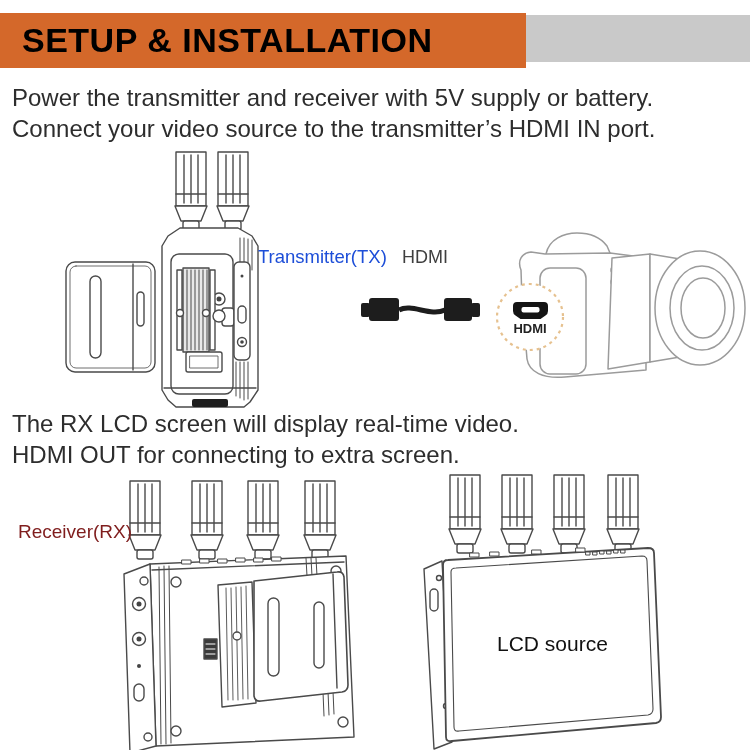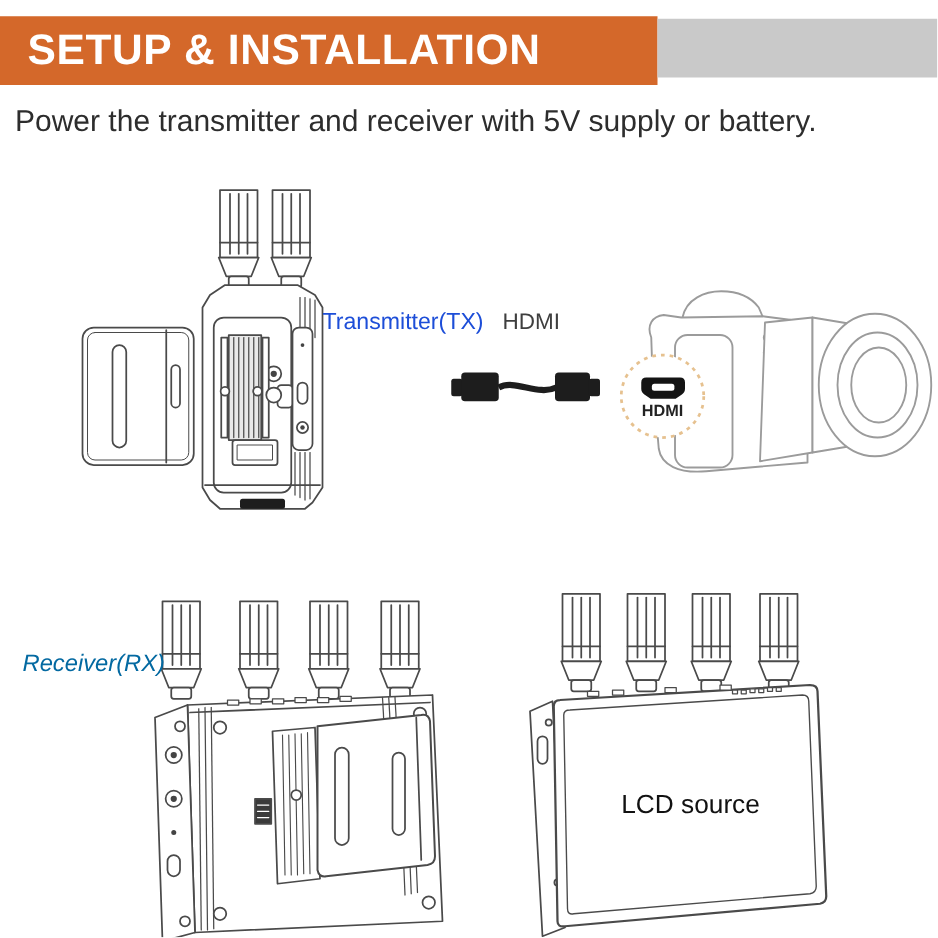--- a/index.html
+++ b/index.html
@@ -1,48 +1,53 @@
 <!DOCTYPE html>
 <html><head>
 <meta charset="utf-8">
 <style>
   html,body{margin:0;padding:0;background:#fff;}
   .page{position:relative;width:750px;height:750px;background:#fff;overflow:hidden;
         font-family:"Liberation Sans", sans-serif;}
   .banner{position:absolute;left:0;top:13px;width:526px;height:55px;background:#D4682A;}
   .banner span{display:block;padding-left:22px;line-height:55px;font-size:34px;font-weight:bold;
-        color:#ffffff;letter-spacing:.5px;white-space:nowrap;}
+        color:#000000;letter-spacing:.5px;white-space:nowrap;}
   .banner-gray{position:absolute;left:526px;top:15px;width:224px;height:47px;background:#C9C9C9;}
   .para{position:absolute;left:12px;font-size:24px;line-height:31px;color:#2D2D2D;white-space:nowrap;}
   .p1{top:82px;}
   .p2{top:408px;}
   .art-svg{position:absolute;left:0;top:0;width:750px;height:750px;}
   .art{fill:#fff;stroke:#4A4A4A;stroke-width:1.4;stroke-linejoin:round;stroke-linecap:round;}
   .cam{fill:#fff;stroke:#9B9B9B;stroke-width:1.5;stroke-linejoin:round;stroke-linecap:round;}
   .lbl{position:absolute;white-space:nowrap;}
   .lbl-tx{left:258px;top:246px;font-size:18.5px;color:#1d4ed8;}
   .lbl-hdmi{left:402px;top:247px;font-size:18px;color:#3F3F3F;}
   .lbl-port{left:504px;top:321px;width:52px;text-align:center;font-size:13px;font-weight:bold;color:#222;}
-  .lbl-rx{left:18px;top:521px;font-size:19px;color:#0369a1;font-style:italic;}
+  .lbl-rx{left:18px;top:521px;font-size:19px;color:#7f1d1d;}
   .lbl-lcd{left:497px;top:632px;font-size:21px;color:#111;}
 </style>
 </head>
 <body>
 
 <div class="page">
 
   <div class="banner">
     <span>SETUP &amp; INSTALLATION</span>
   </div>
   <div class="banner-gray"></div>
 
   <div class="para p1">
     <div>Power the transmitter and receiver with 5V supply or battery.</div>
+    <div>Connect your video source to the transmitter’s HDMI IN port.</div>
   </div>
 
+  <div class="para p2">
+    <div>The RX LCD screen will display real-time video.</div>
+    <div>HDMI OUT for connecting to extra screen.</div>
+  </div>
 
   <svg class="art-svg" viewBox="0 0 750 750">
     <defs>
       <g id="ant">
         <rect x="2" y="0" width="30" height="54"></rect>
         <line x1="10" y1="3" x2="10" y2="51"></line>
         <line x1="17" y1="3" x2="17" y2="51"></line>
         <line x1="24" y1="3" x2="24" y2="51"></line>
         <line x1="2" y1="42" x2="32" y2="42"></line>
         <polygon points="1,54 33,54 27,69 7,69"></polygon>

